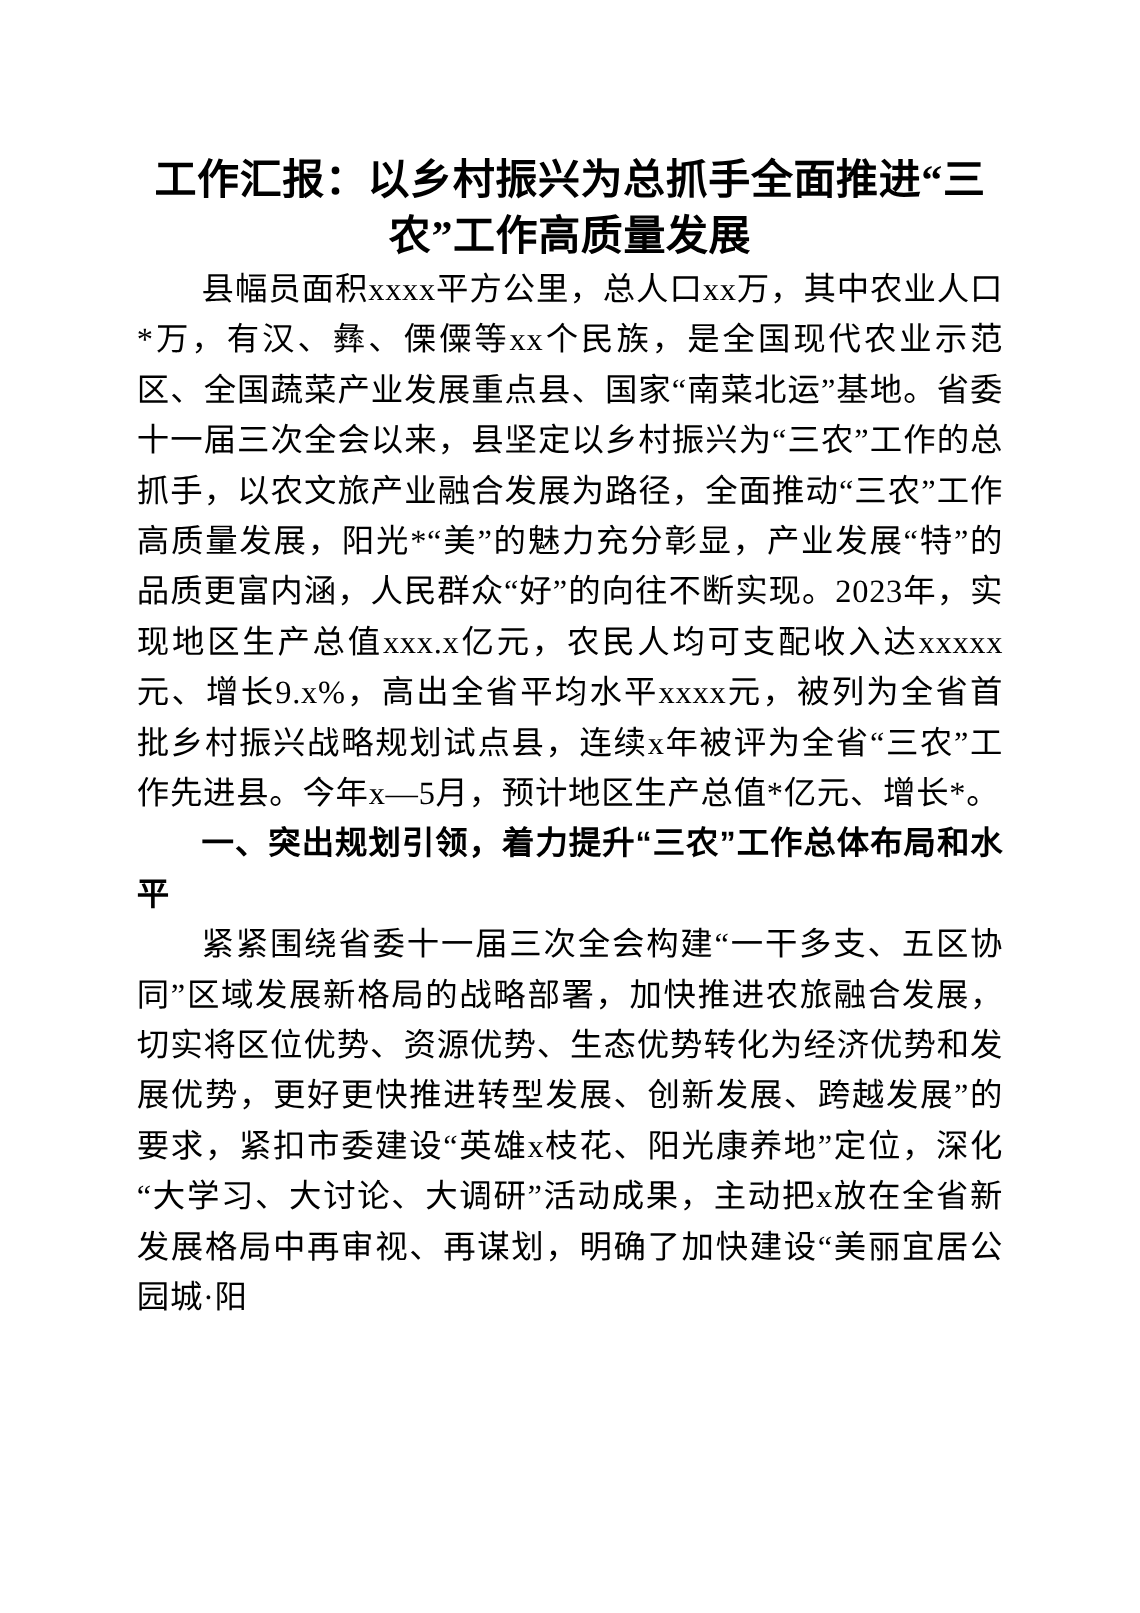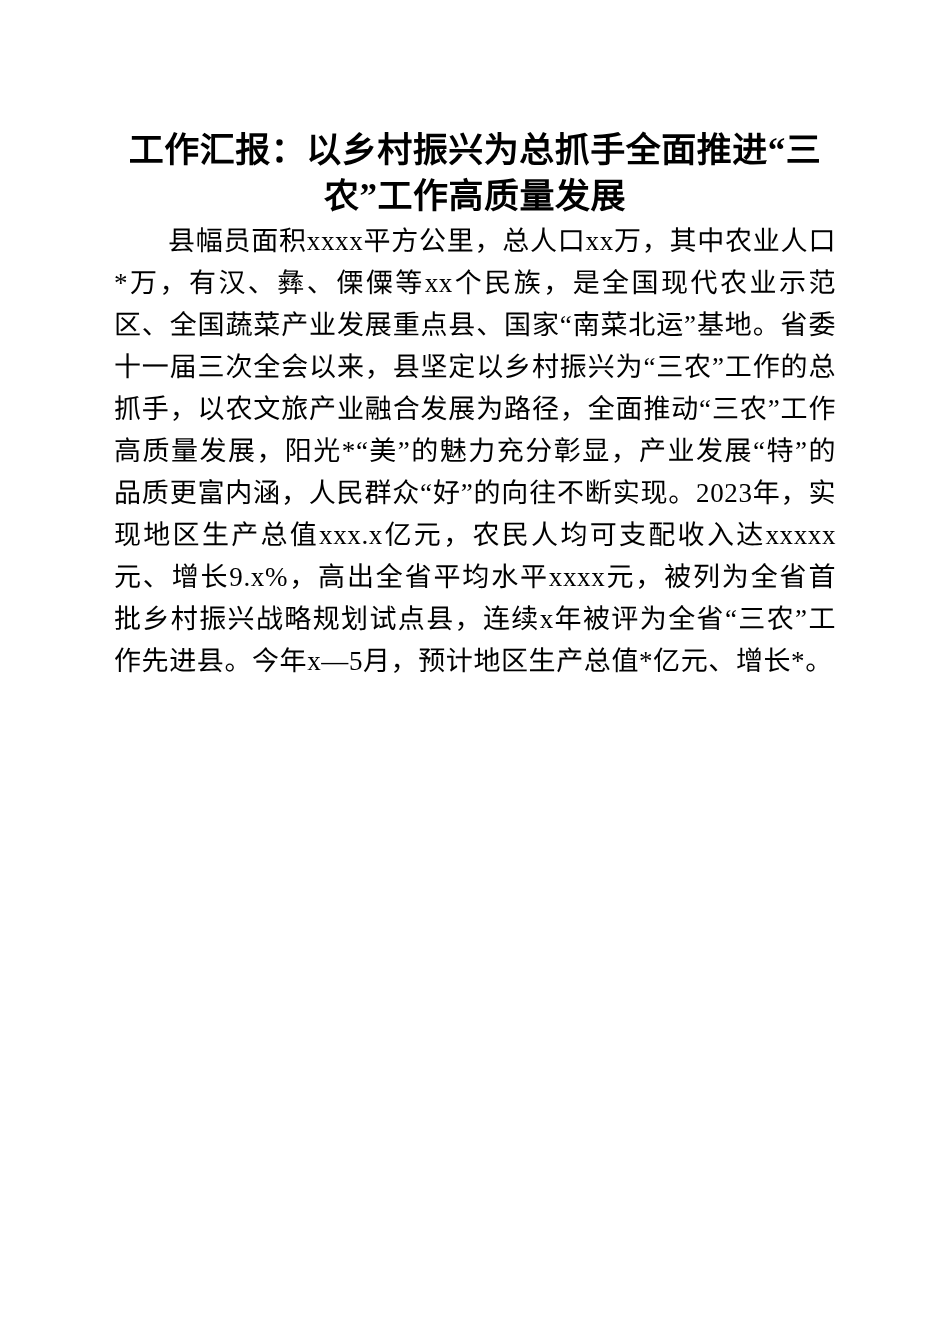--- a/index.html
+++ b/index.html
@@ -76,16 +76,18 @@
 </head>
 <body>
 
 <div class="page">
   <div class="doc-body">
 
     <h1 class="doc-title">工作汇报：以乡村振兴为总抓手全面推进“三农”工作高质量发展</h1>
 
     <p class="para para--first">县幅员面积xxxx平方公里，总人口xx万，其中农业人口*万，有汉、彝、傈僳等xx个民族，是全国现代农业示范区、全国蔬菜产业发展重点县、国家“南菜北运”基地。省委十一届三次全会以来，县坚定以乡村振兴为“三农”工作的总抓手，以农文旅产业融合发展为路径，全面推动“三农”工作高质量发展，阳光*“美”的魅力充分彰显，产业发展“特”的品质更富内涵，人民群众“好”的向往不断实现。2023年，实现地区生产总值xxx.x亿元，农民人均可支配收入达xxxxx元、增长9.x%，高出全省平均水平xxxx元，被列为全省首批乡村振兴战略规划试点县，连续x年被评为全省“三农”工作先进县。今年x—5月，预计地区生产总值*亿元、增长*。</p>
 
+    <h2 class="section-heading">一、突出规划引领，着力提升“三农”工作总体布局和水平</h2>
 
+    <p class="para para--after-heading">紧紧围绕省委十一届三次全会构建“一干多支、五区协同”区域发展新格局的战略部署，加快推进农旅融合发展，切实将区位优势、资源优势、生态优势转化为经济优势和发展优势，更好更快推进转型发展、创新发展、跨越发展”的要求，紧扣市委建设“英雄x枝花、阳光康养地”定位，深化“大学习、大讨论、大调研”活动成果，主动把x放在全省新发展格局中再审视、再谋划，明确了加快建设“美丽宜居公园城·阳</p>
 
   </div>
 </div>
 
 </body></html>

